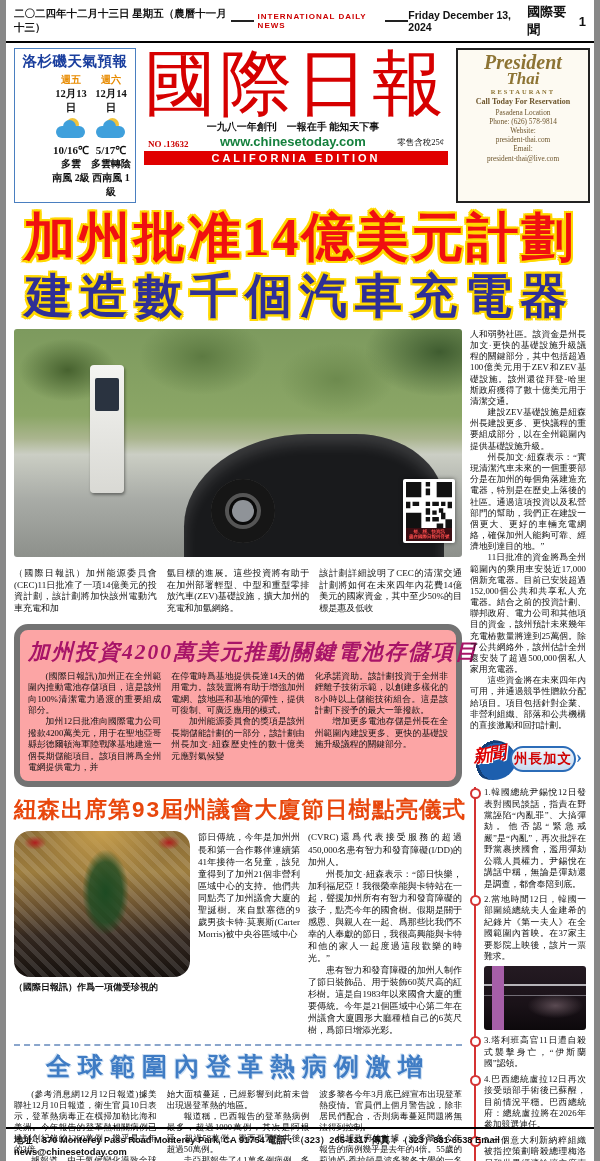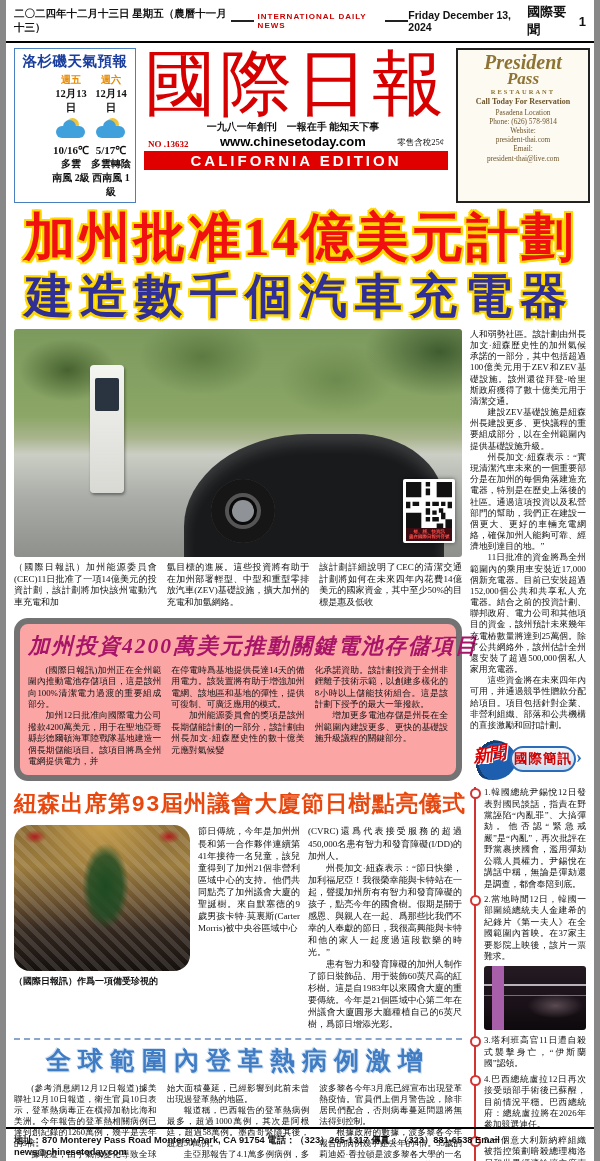--- a/index.html
+++ b/index.html
@@ -33,23 +33,23 @@
   .wicon .cloud::before { content:""; position:absolute; left:7px; top:-6px; width:13px; height:13px; border-radius:50%; background:#3fa0dc; }
   .wday .t { font-size:11px; font-weight:bold; }
   .wday .c, .wday .w { font-size:10px; font-weight:bold; }
   .masthead { flex:1; text-align:center; position:relative; padding-top:2px;}
   .mast-title { font-size:72px; line-height:0.95; color:#d60000; font-weight:normal; letter-spacing:4px;
     font-family:"Liberation Serif",serif; white-space:nowrap; }
   .mast-mid { display:flex; justify-content:space-between; align-items:flex-end; padding:0 4px; margin-top:2px;}
   .mast-issue { color:#c00; font-size:9px; font-weight:bold; }
   .mast-center { text-align:center; }
   .mast-slogan { font-size:10px; font-weight:bold; }
-  .mast-site { color:#000000; font-size:13px; font-weight:bold; font-family:"Liberation Sans",sans-serif;}
+  .mast-site { color:#15803d; font-size:13px; font-weight:bold; font-family:"Liberation Sans",sans-serif;}
   .mast-price { font-size:8.5px; }
-  .mast-edition { background:#e00000; color:#fff; font-weight:bold; font-size:15px;
+  .mast-edition { background:#e00000; color:#fff; font-weight:bold; font-size:11px;
     letter-spacing:3px; margin-top:2px; padding:1px 0; font-family:"Liberation Sans",sans-serif;}
   .ad-box { width:134px; border:2.5px solid #222; background:#fdfaf2; text-align:center;
     padding:2px 3px; flex:none; color:#7a6234;}
   .ad-name { font-family:"Liberation Serif",serif; font-style:italic; font-weight:bold;
     color:#8d7434; font-size:20px; line-height:1; }
   .ad-name .l2 { font-size:17px; display:block; margin-top:-2px;}
   .ad-rest { font-size:6.5px; letter-spacing:2px; color:#8d7434; font-weight:bold; margin:1px 0 2px;}
   .ad-line { font-size:8px; font-weight:bold; color:#6d552c; }
   .ad-small { font-size:7.3px; line-height:1.25; color:#6d552c; margin-top:2px;}
   
@@ -83,21 +83,21 @@
   .wheel { position:absolute; bottom:6%; width:64px; height:64px; border-radius:50%; background:#0a0a0a;
     box-shadow:inset 0 0 0 14px #161616, inset 0 0 0 18px #555; }
   .wheel.w1 { left:44%; }
   .wheel::after{ content:""; position:absolute; left:21px; top:21px; width:22px; height:22px;
     border-radius:50%; background:#8f9398; }
   .qr-box { position:absolute; right:1.5%; bottom:6%; width:52px; background:#fff; padding:3px 3px 2px; border-radius:2px;
     text-align:center; box-shadow:0 0 4px rgba(0,0,0,.5);}
   .qr-box svg { display:block; width:46px; height:46px; }
   .qr-cap { background:#3a0d12; color:#ff4d4d; font-size:4.5px; line-height:1.3; padding:1px 0; font-weight:bold;}
   
-  .cap-cols { display:flex; gap:10px; margin-top:5px; }
+  .cap-cols { display:flex; gap:10px; margin-top:11px; }
   .cap-cols > div { flex:1; font-size:9px; line-height:1.3; text-align:justify; }
   
   .pink-box { margin:9px 0 7px; background:#fca5a5; border:6px solid #737373; border-radius:14px;
     padding:7px 8px 8px; }
   .pink-title { text-align:center; color:#a81468; font-weight:bold; font-size:21.5px; letter-spacing:2px;
     font-style:italic; white-space:nowrap; margin-bottom:5px;}
   .pink-cols { display:flex; gap:10px; }
   .pink-cols > div { flex:1; font-size:8.8px; line-height:1.3; text-align:justify; }
   
   .tree-headline { text-align:center; color:#e8470d; font-weight:bold; font-size:22.5px;
@@ -213,21 +213,21 @@
           <div class="mast-site">www.chinesetoday.com</div>
         </span>
         <span class="mast-price">零售含稅25¢</span>
       </div>
       <div class="mast-edition">CALIFORNIA EDITION</div>
     </div>
 
     <div class="ad-box">
       <div class="ad-name">
         <span>President</span>
-        <span class="l2">Pass</span>
+        <span class="l2">Thai</span>
       </div>
       <div class="ad-rest">RESTAURANT</div>
       <div class="ad-line">Call Today For Reservation</div>
       <div class="ad-small">
         <div>Pasadena Location</div>
         <div>Phone: (626) 578-9814</div>
         <div>Website:</div>
         <div>president-thai.com</div>
         <div>Email:</div>
         <div>president-thai@live.com</div>
@@ -316,32 +316,32 @@
         <div class="noindent-first">
             <p>波多黎各今年3月底已經宣布出現登革熱疫情。官員們上個月警告說，除非居民們配合，否則病毒蔓延問題將無法得到控制。</p>
             <p>根據政府的數據，波多黎各今年報告的病例幾乎是去年的4倍。55歲的莉迪婭·香拉頓是波多黎各大學的一名英語教授。她今年10月感染了登革熱，她所在的小區6周內出現了5起病例。她認爲這是大雨和積水造成的。</p>
             <p>波多黎各官員敦促人們清理死水以防止蚊卵滋生。特立尼達和多巴哥政府已經開始對住所周圍有蚊子滋生地的人處以罰款。</p>
           </div>
       </div>
     </div>
 
     <div class="col-right">
       <div class="right-text body-text noindent-first">
-          <p>人和弱勢社區。該計劃由州長加文·紐森歷史性的加州氣候承諾的一部分，其中包括超過100億美元用于ZEV和ZEV基礎設施。該州還從拜登-哈里斯政府獲得了數十億美元用于清潔交通。</p>
+          <p>人和弱勢社區。該資金是州長加文·更快的基礎設施升級議程的關鍵部分，其中包括超過100億美元用于ZEV和ZEV基礎設施。該州還從拜登-哈里斯政府獲得了數十億美元用于清潔交通。</p>
           <p>建設ZEV基礎設施是紐森州長建設更多、更快議程的重要組成部分，以在全州範圍內提供基礎設施升級。</p>
           <p>州長加文·紐森表示：“實現清潔汽車未來的一個重要部分是在加州的每個角落建造充電器，特別是在歷史上落後的社區。通過這項投資以及私營部門的幫助，我們正在建設一個更大、更好的車輛充電網絡，確保加州人能夠可靠、經濟地到達目的地。”</p>
           <p>11日批准的資金將爲全州範圍內的乘用車安裝近17,000個新充電器。目前已安裝超過152,000個公共和共享私人充電器。結合之前的投資計劃、聯邦政府、電力公司和其他項目的資金，該州預計未來幾年充電樁數量將達到25萬個。除了公共網絡外，該州估計全州還安裝了超過500,000個私人家用充電器。</p>
           <p>這些資金將在未來四年內可用，并通過競爭性贈款分配給項目。項目包括針對企業、非營利組織、部落和公共機構的直接激勵和回扣計劃。</p>
         </div>
 
       <div class="briefs">
         <div class="briefs-header">
           <div class="briefs-swirl"></div>
           <div class="briefs-tag">新聞</div>
-          <div class="briefs-pill">國際簡訊</div>
+          <div class="briefs-pill">州長加文</div>
         </div>
         <ul class="briefs-list">
           <li>1.韓國總統尹錫悅12日發表對國民談話，指責在野黨誣陷“內亂罪”、大搞彈劾。他否認“緊急戒嚴”是“內亂”，再次批評在野黨裹挾國會，濫用彈劾公職人員權力。尹錫悅在講話中稱，無論是彈劾還是調查，都會奉陪到底。</li>
           <li>2.當地時間12日，韓國一部圍繞總統夫人金建希的紀錄片《第一夫人》在全國範圍內首映。在37家主要影院上映後，該片一票難求。</li>
           <div class="photo-brief"></div>
           <li>3.塔利班高官11日遭自殺式襲擊身亡，“伊斯蘭國”認領。</li>
           <li>4.巴西總統盧拉12日再次接受頭部手術後已蘇醒，目前情況平穩。巴西總統府：總統盧拉將在2026年參加競選連任。</li>
           <li>5.一個意大利新納粹組織被指控策劃暗殺總理梅洛尼和世界經濟論壇主席克勞斯·施瓦布，該暗殺陰謀已被警方挫敗。</li>
         </ul>
         <div class="fb">

